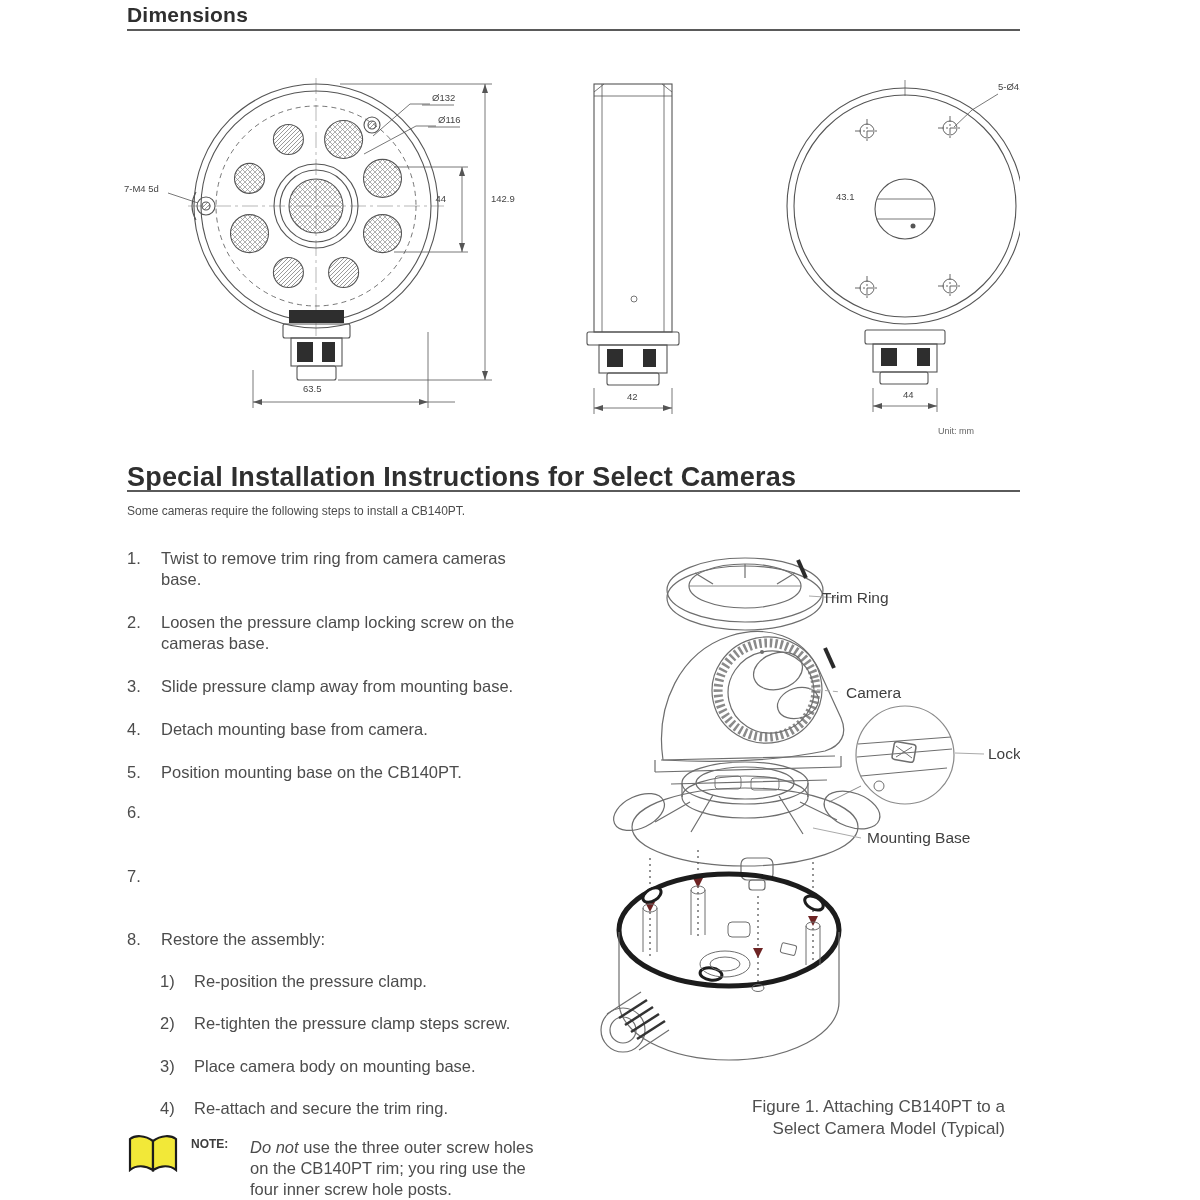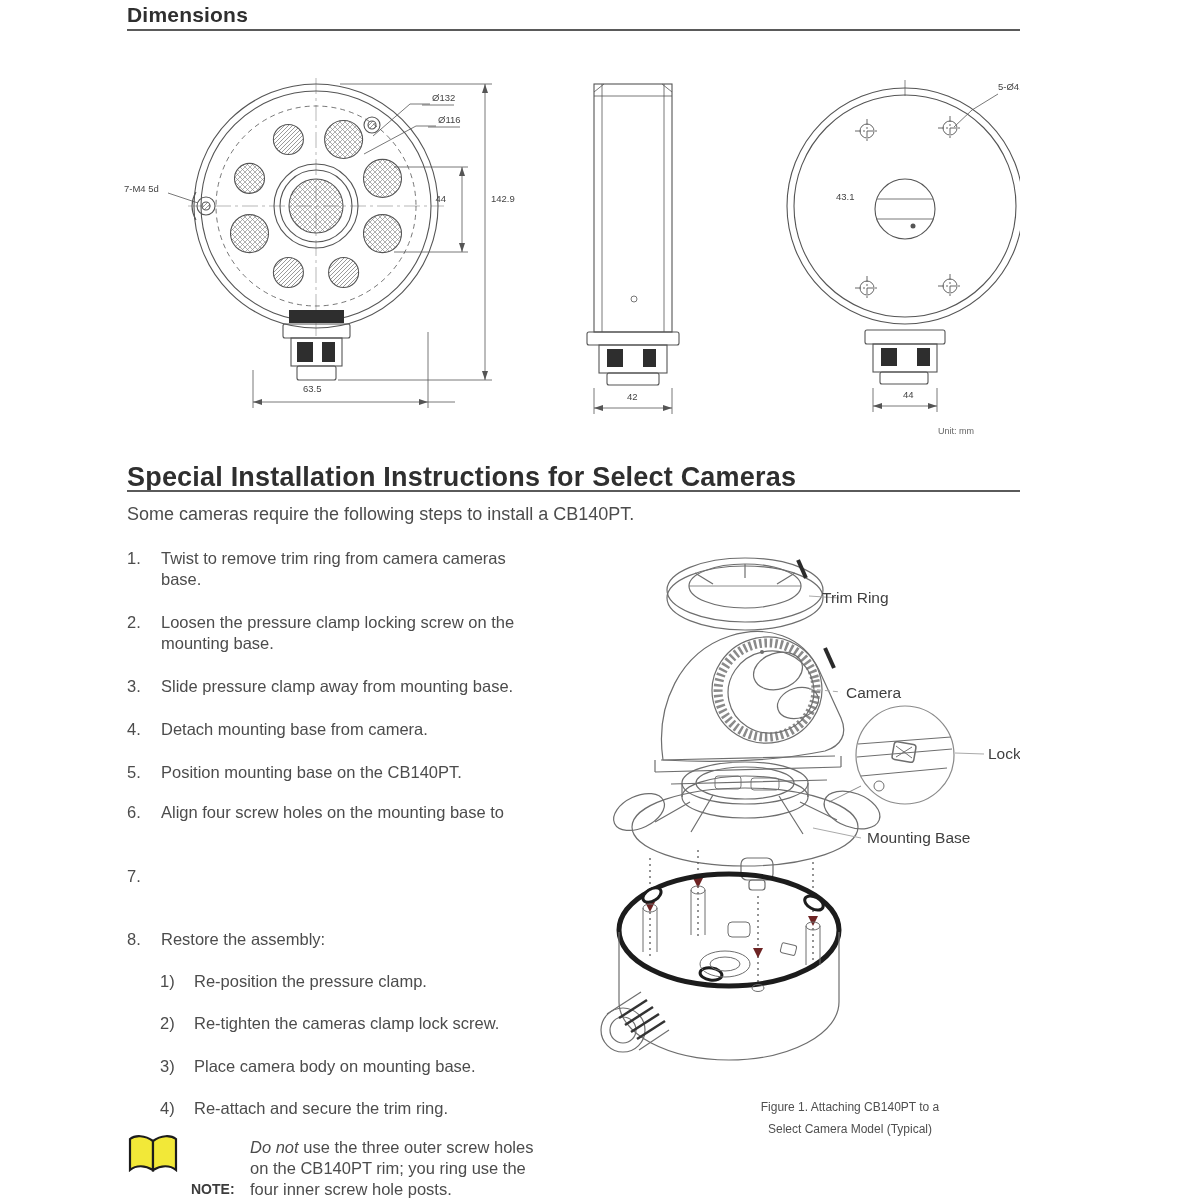--- a/index.html
+++ b/index.html
@@ -1,31 +1,31 @@
 <!DOCTYPE html>
 <html><head>
 <meta charset="utf-8">
 <style>
   html,body{margin:0;padding:0;background:#ffffff;}
   #page{position:relative;width:1020px;height:1200px;background:#ffffff;overflow:hidden;
         font-family:"Liberation Sans","DejaVu Sans",sans-serif;color:#4c4c4c;border-radius:11px;}
   .abs{position:absolute;}
   .h1{font-size:21px;font-weight:700;color:#2f2f2f;letter-spacing:.2px;}
   .rule{position:absolute;height:2px;background:#5a5a5a;}
-  .intro{font-size:18px;color:#4c4c4c;}
+  .intro{font-size:12px;color:#4c4c4c;}
   .step{position:absolute;left:127px;width:480px;display:flex;font-size:16.5px;line-height:21px;color:#4c4c4c;}
   .step .num{width:34px;flex:0 0 34px;}
   .step .lines span{display:block;white-space:nowrap;}
   .substep{position:absolute;left:160px;width:460px;display:flex;font-size:16.5px;line-height:21px;color:#4c4c4c;}
   .substep .num{width:34px;flex:0 0 34px;}
-  .note-label{font-size:14px;font-weight:700;color:#3c3c3c;margin-top:44px;}
+  .note-label{font-size:12px;font-weight:700;color:#3c3c3c;}
   .note-text{font-size:16.5px;line-height:21px;color:#4c4c4c;}
   .note-text em{font-style:italic;}
   .note-text span{display:block;white-space:nowrap;}
-  .caption{font-size:12px;line-height:22px;color:#4f4f4f;text-align:center;}
+  .caption{font-size:17px;line-height:22px;color:#4f4f4f;text-align:right;}
   svg text{font-family:"Liberation Sans","DejaVu Sans",sans-serif;}
   .dimtxt{font-size:9.5px;fill:#444;}
   .parttxt{font-size:15.5px;fill:#3f3f3f;}
 </style>
 </head>
 <body>
 
 <div id="page">
 
   <div class="abs h1" style="left:127px;top:3px;">Dimensions</div>
@@ -209,21 +209,21 @@
     <span class="num">1.</span>
     <span class="lines">
         <span>Twist to remove trim ring from camera cameras</span>
         <span>base.</span>
       </span>
   </div>
   <div class="step" style="top:612px;">
     <span class="num">2.</span>
     <span class="lines">
         <span>Loosen the pressure clamp locking screw on the</span>
-        <span>mounting base.</span>
+        <span>cameras base.</span>
       </span>
   </div>
   <div class="step" style="top:676px;">
     <span class="num">3.</span>
     <span class="lines">
         <span>Slide pressure clamp away from mounting base.</span>
       </span>
   </div>
   <div class="step" style="top:719px;">
     <span class="num">4.</span>
@@ -233,40 +233,39 @@
   </div>
   <div class="step" style="top:762px;">
     <span class="num">5.</span>
     <span class="lines">
         <span>Position mounting base on the CB140PT.</span>
       </span>
   </div>
   <div class="step" style="top:802px;">
     <span class="num">6.</span>
     <span class="lines">
-        <span>Align four screw holes on the mounting base to</span>
       </span>
   </div>
   <div class="step" style="top:866px;">
     <span class="num">7.</span>
   </div>
   <div class="step" style="top:929px;">
     <span class="num">8.</span>
     <span class="lines">
         <span>Restore the assembly:</span>
       </span>
   </div>
 
   <div class="substep" style="top:971px;">
     <span class="num">1)</span>
     <span>Re-position the pressure clamp.</span>
   </div>
   <div class="substep" style="top:1013px;">
     <span class="num">2)</span>
-    <span>Re-tighten the cameras clamp lock screw.</span>
+    <span>Re-tighten the pressure clamp steps screw.</span>
   </div>
   <div class="substep" style="top:1056px;">
     <span class="num">3)</span>
     <span>Place camera body on mounting base.</span>
   </div>
   <div class="substep" style="top:1098px;">
     <span class="num">4)</span>
     <span>Re-attach and secure the trim ring.</span>
   </div>
 

